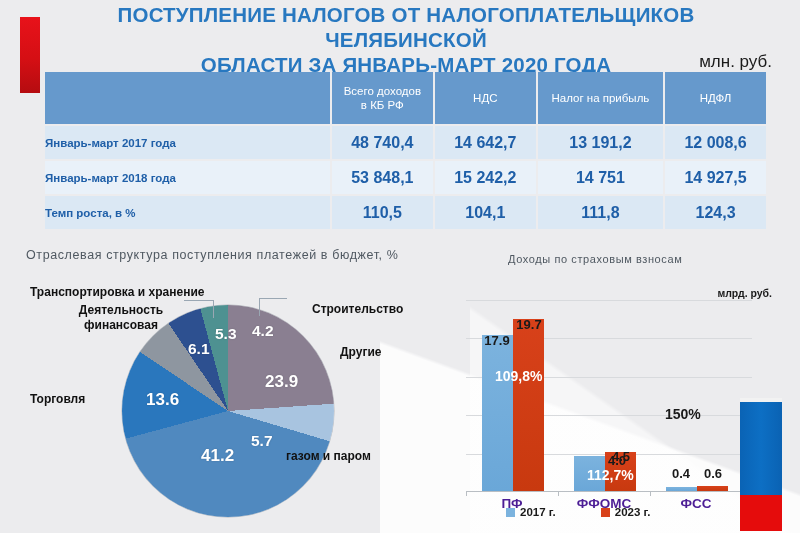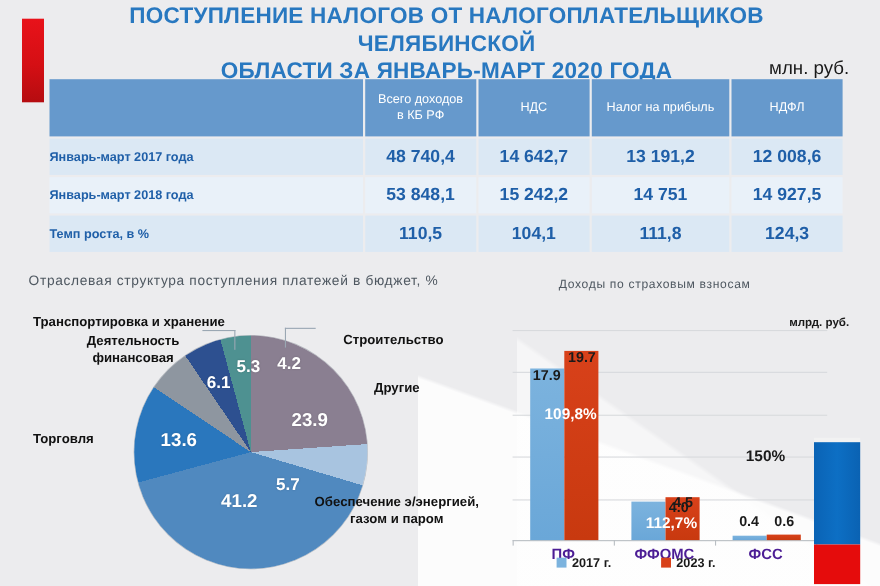--- a/index.html
+++ b/index.html
@@ -176,21 +176,20 @@
   <div class="plbl" style="left:46px;top:303px;width:150px;text-align:center;">
     <div>Деятельность</div>
     <div>финансовая</div>
   </div>
 
   <div class="plbl" style="left:265px;top:302px;margin-left:47px;">Строительство</div>
 
   <div class="plbl" style="left:340px;top:345px;text-align:right;">Другие</div>
 
   <div class="plbl" style="left:286px;top:449px;">
-    <div>Обеспечение э/энергией,</div>
     <div style="text-align:center;">газом и паром</div>
   </div>
 
   <div class="plbl" style="left:30px;top:392px;">Торговля</div>
 
 
   <div class="leader" style="left:213px;top:300px;width:1px;height:18px;"></div>
   <div class="leader" style="left:184px;top:300px;width:30px;height:1px;"></div>
   <div class="leader" style="left:259px;top:298px;width:1px;height:18px;"></div>
   <div class="leader" style="left:259px;top:298px;width:28px;height:1px;"></div>
@@ -222,21 +221,21 @@
 
   <div class="vlabel" style="left:466px;top:333px;width:62px;">17.9</div>
   <div class="vlabel" style="left:498px;top:317px;width:62px;">19.7</div>
   <div class="vlabel" style="left:586px;top:453px;width:62px;">4.0</div>
   <div class="vlabel" style="left:590px;top:449px;width:62px;">4.5</div>
   <div class="vlabel" style="left:650px;top:466px;width:62px;">0.4</div>
   <div class="vlabel" style="left:682px;top:466px;width:62px;">0.6</div>
 
   <div class="pctlabel" style="left:495px;top:368px;">109,8%</div>
   <div class="pctlabel" style="left:587px;top:467px;">112,7%</div>
-  <div class="pct150" style="left:665px;top:406px;margin-left:13px;">150%</div>
+  <div class="pct150" style="left:665px;top:406px;">150%</div>
 
   <div class="catlabel" style="left:466px;top:496px;width:92px;">ПФ</div>
   <div class="catlabel" style="left:558px;top:496px;width:92px;">ФФОМС</div>
   <div class="catlabel" style="left:650px;top:496px;width:92px;">ФСС</div>
 
   <div class="legend">
     <span>
       <span class="sw sw17"></span><span>2017 г.</span>
     </span>
     <span class="g2">

